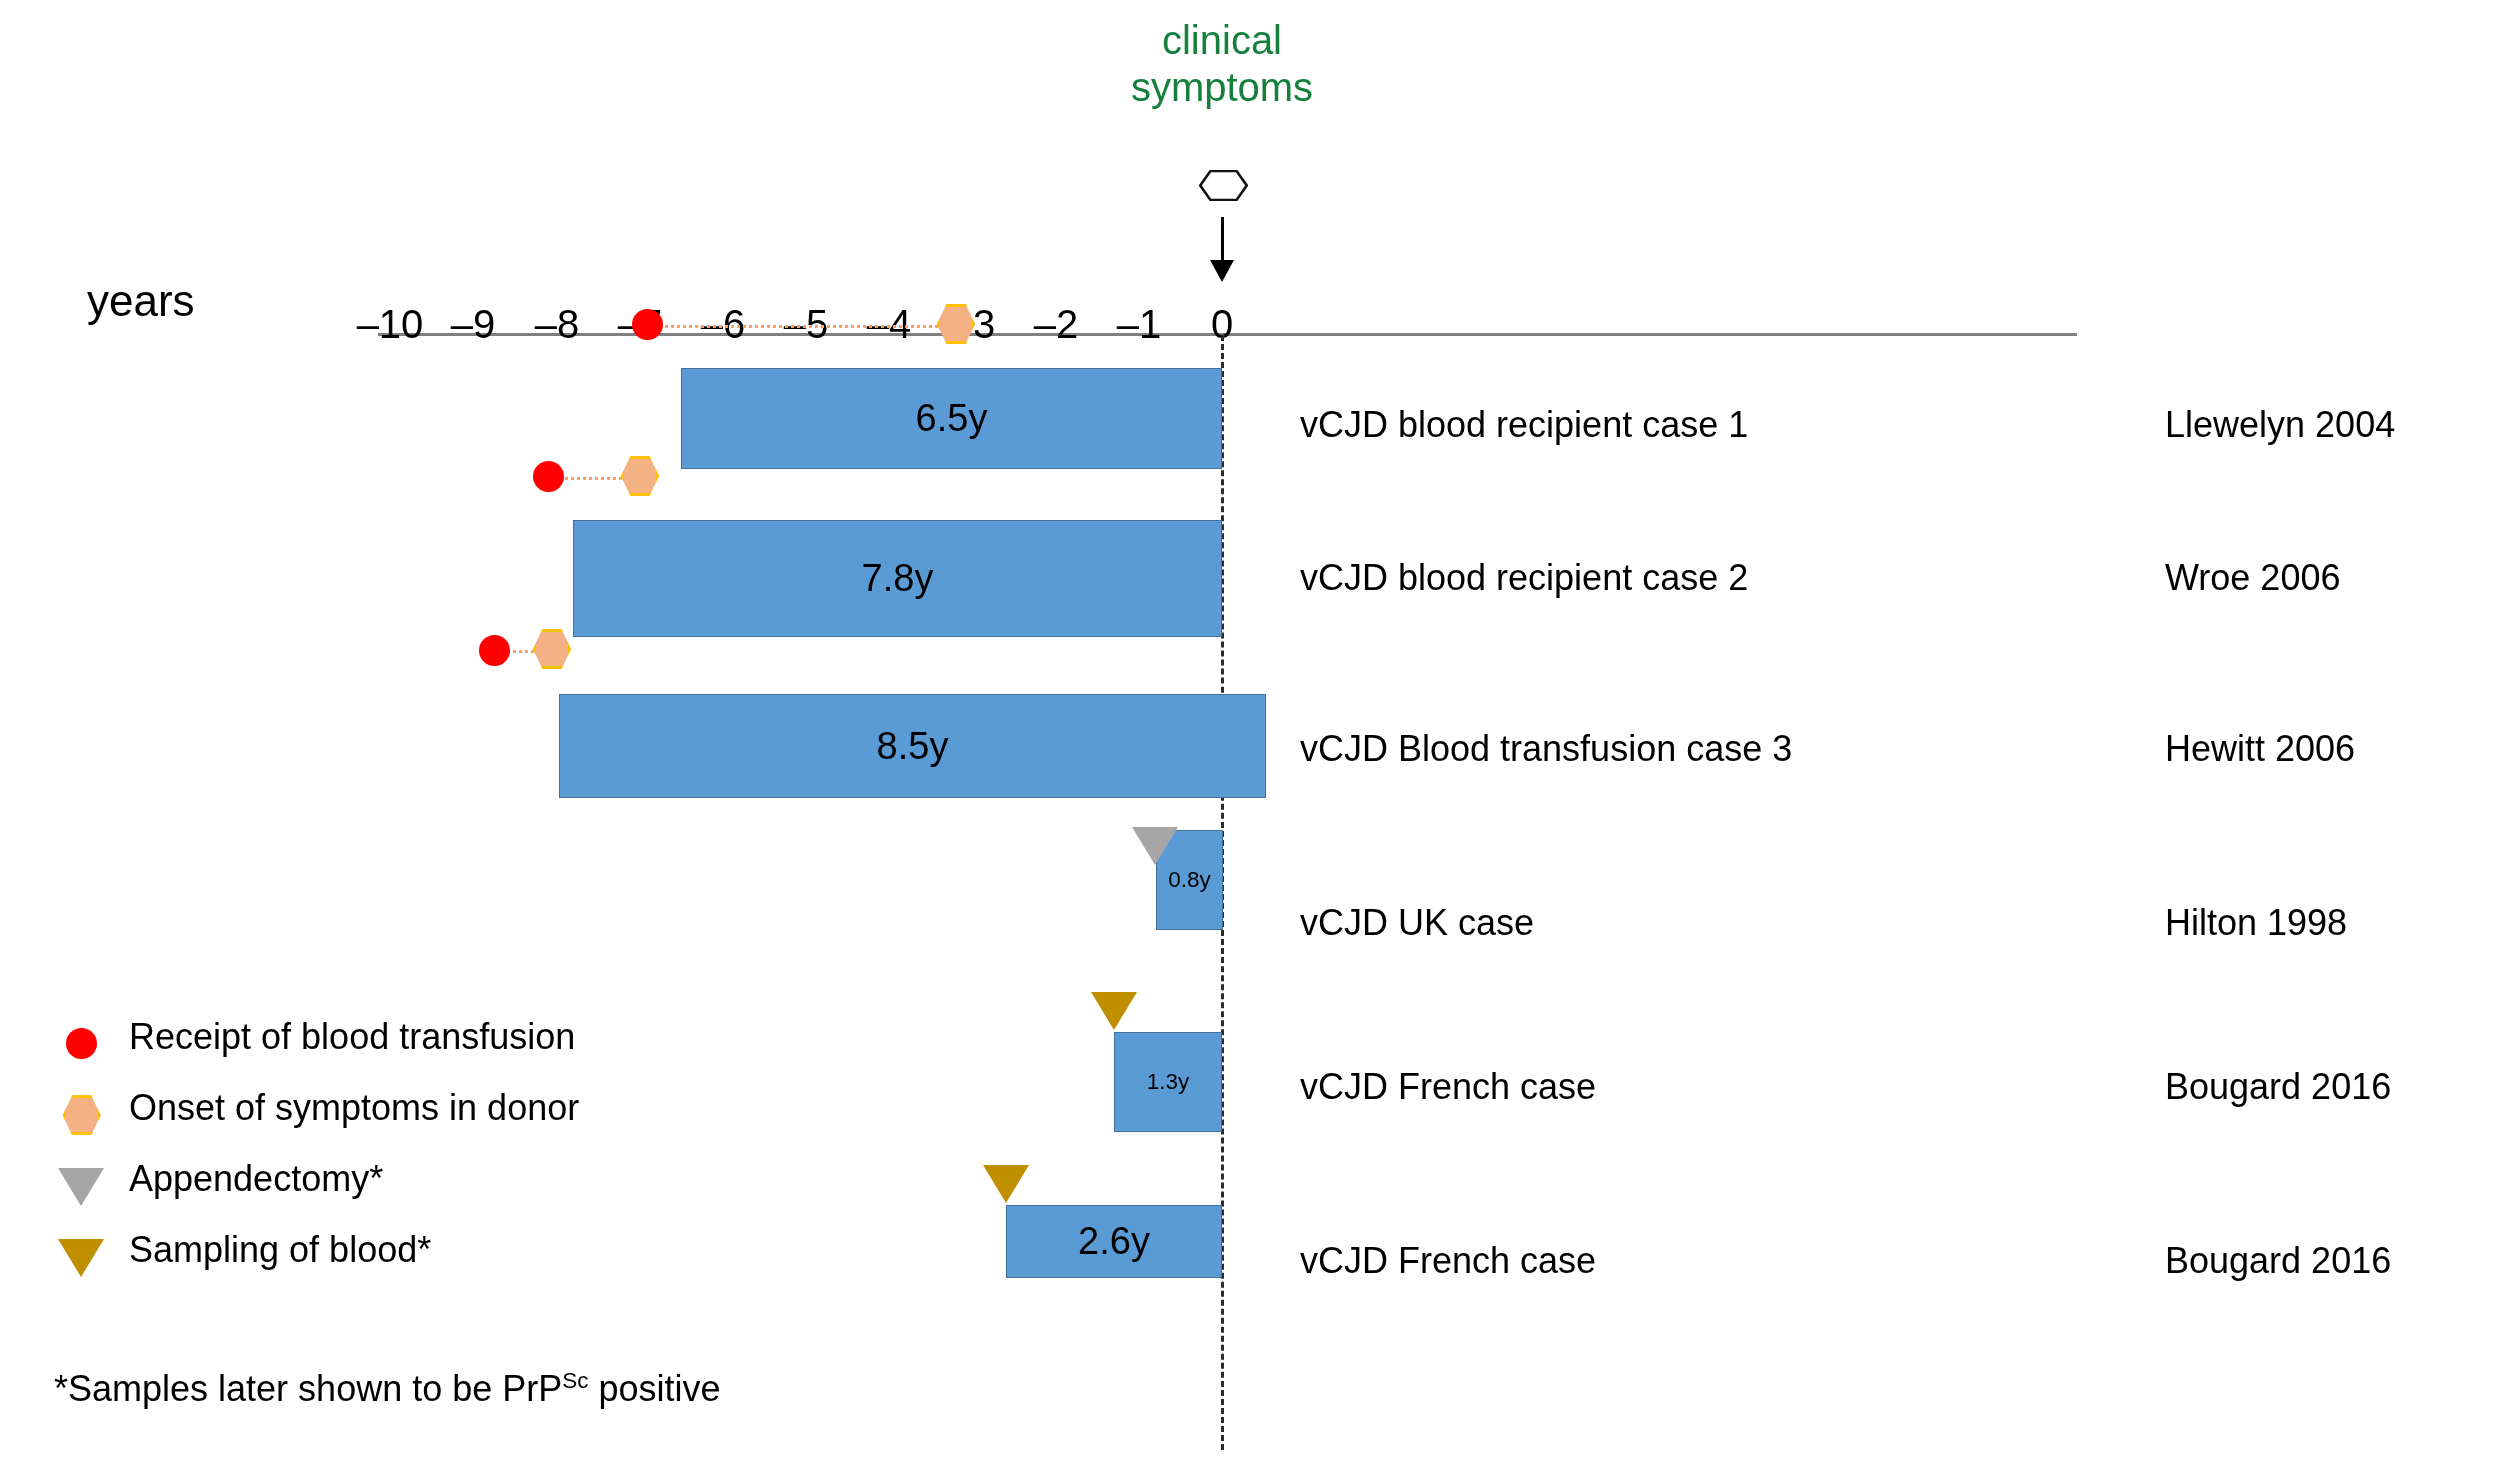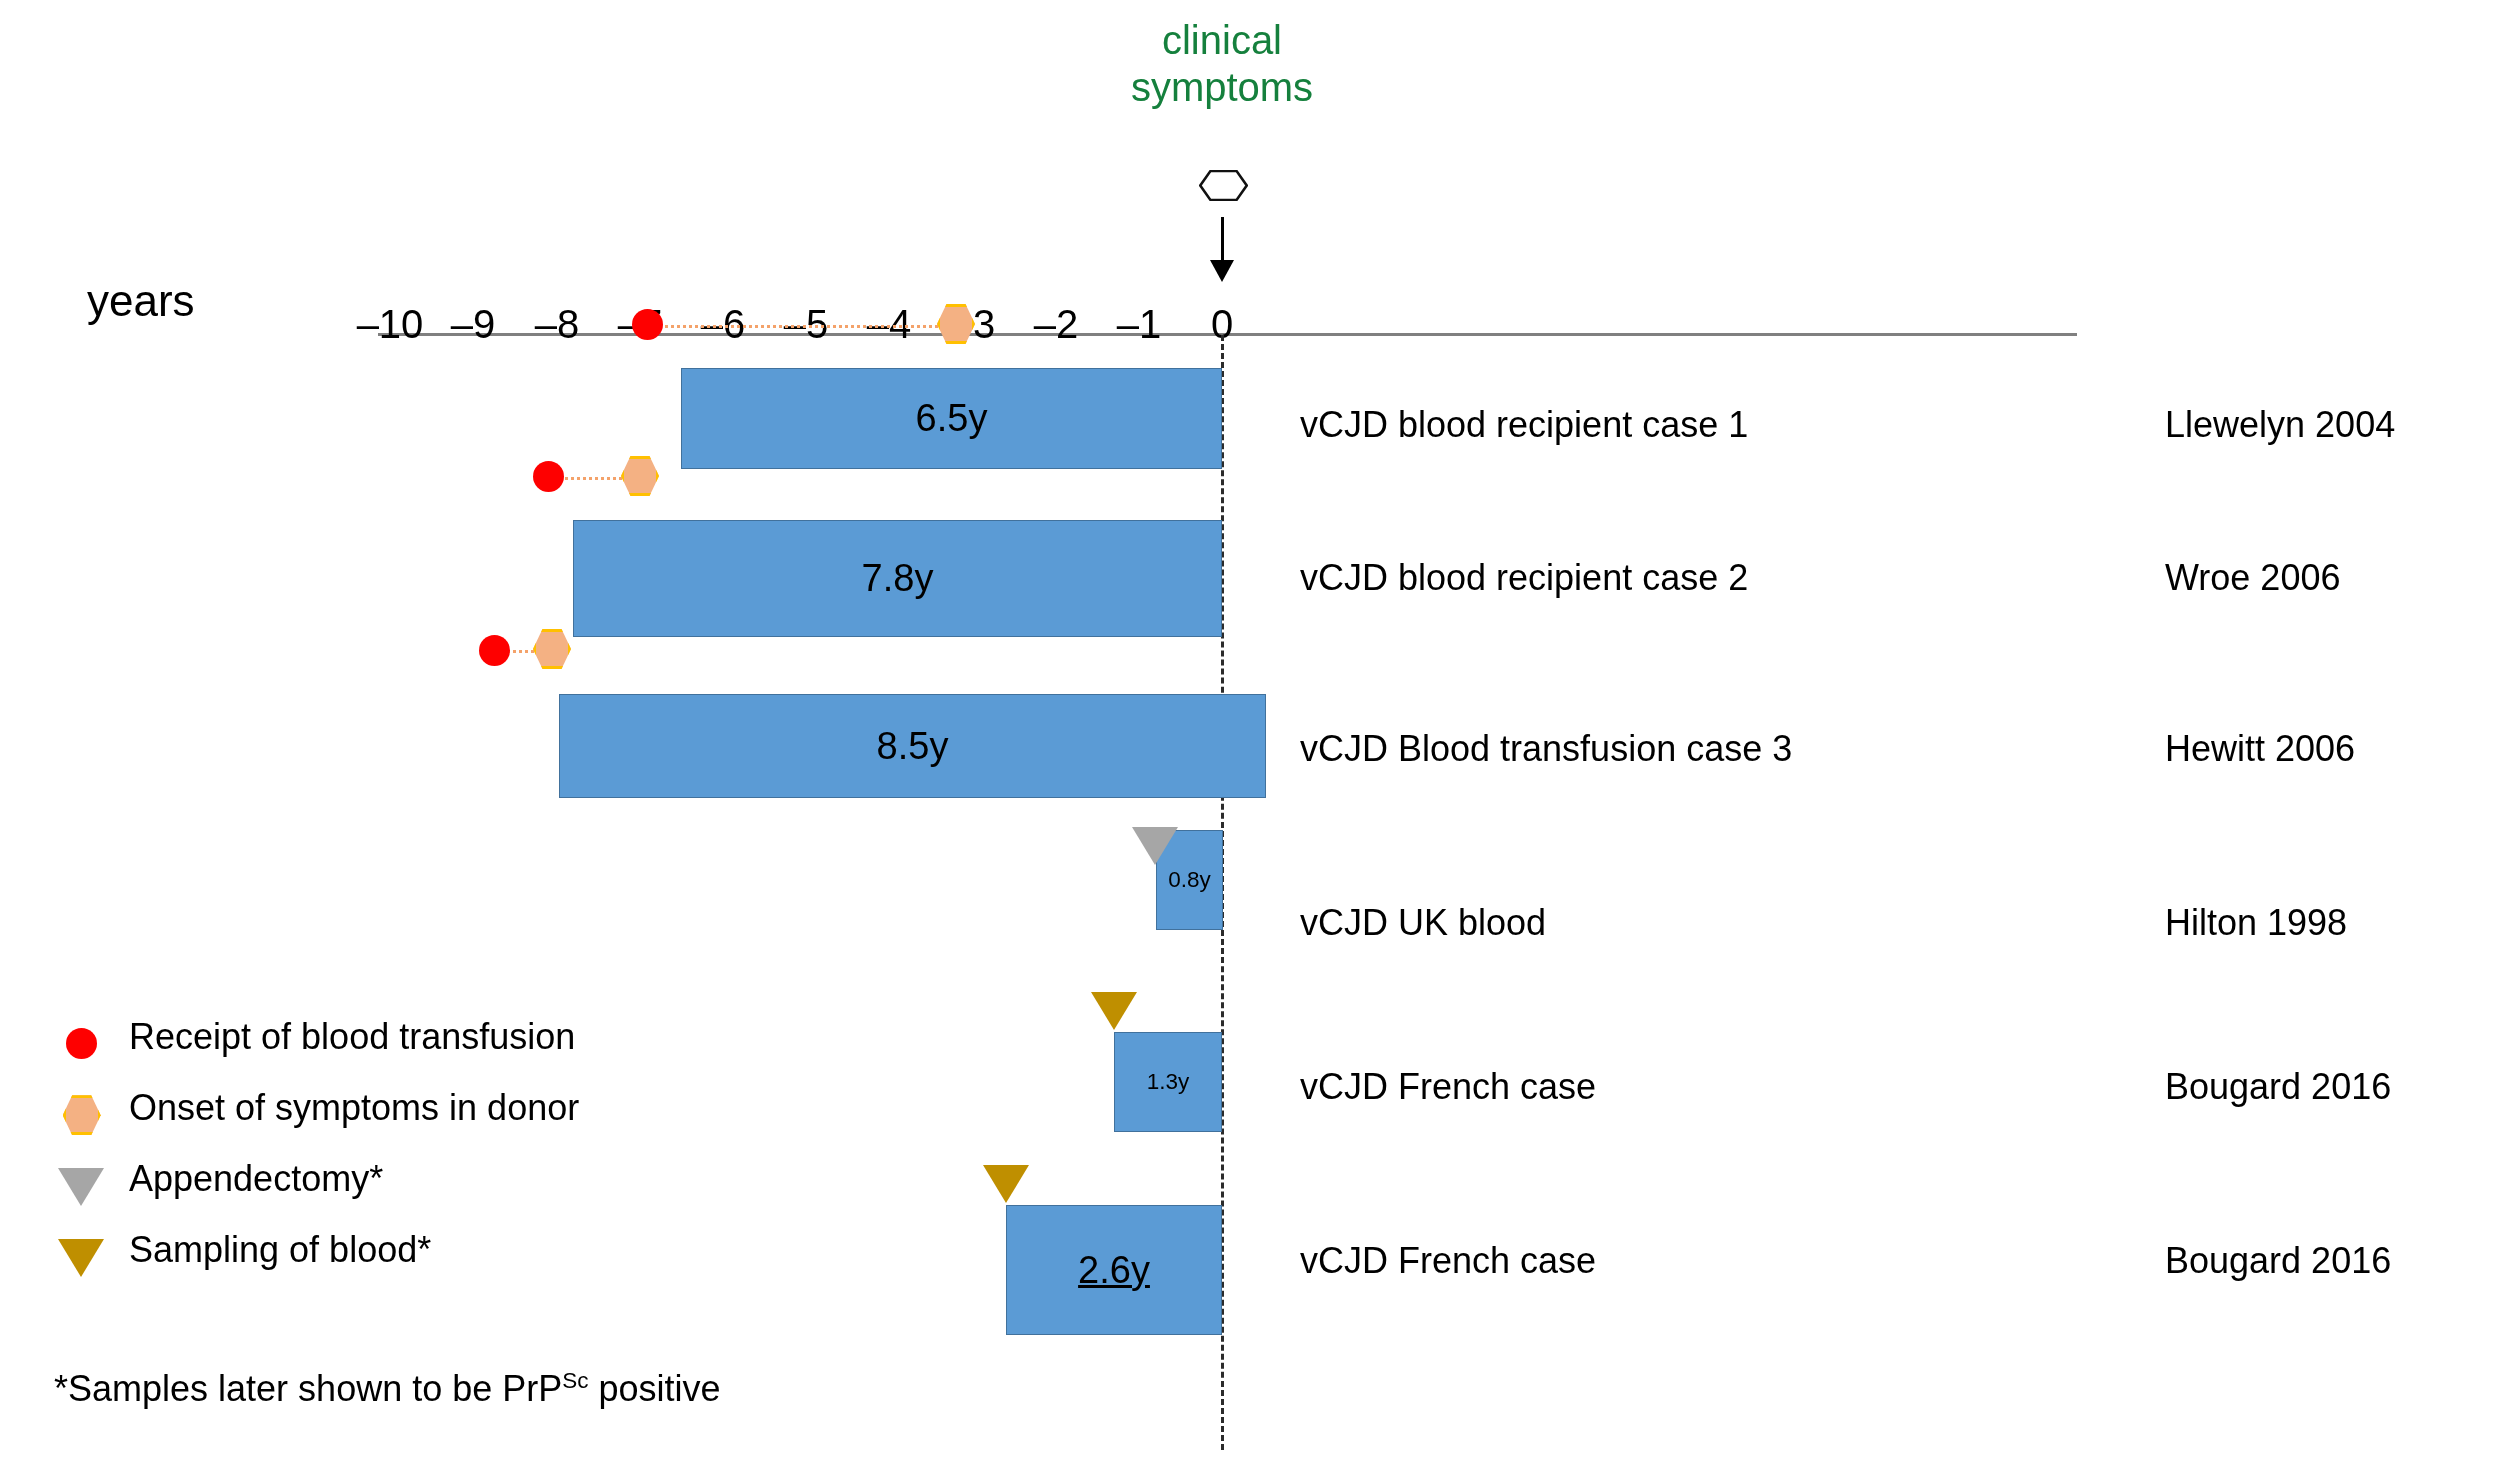--- a/index.html
+++ b/index.html
@@ -99,28 +99,28 @@
       <div class="case-label" style="left: 1300px; top: 557px;">vCJD blood recipient case 2</div>
       <div class="cite-label" style="left: 2165px; top: 557px;">Wroe 2006</div>
       <div class="bar" style="left: 515px; top: 694px; width: 707px; height: 104px; margin-left: 44px;">
         <span class="bar-label">8.5y</span>
       </div>
       <div class="case-label" style="left: 1300px; top: 728px;">vCJD Blood transfusion case 3</div>
       <div class="cite-label" style="left: 2165px; top: 728px;">Hewitt 2006</div>
       <div class="bar" style="left: 1156px; top: 830px; width: 67px; height: 100px;">
         <span class="bar-label small">0.8y</span>
       </div>
-      <div class="case-label" style="left: 1300px; top: 902px;">vCJD UK blood</div>
+      <div class="case-label" style="left: 1300px; top: 902px;">vCJD UK case</div>
       <div class="cite-label" style="left: 2165px; top: 902px;">Hilton 1998</div>
       <div class="bar" style="left: 1114px; top: 1032px; width: 108px; height: 100px;">
         <span class="bar-label small">1.3y</span>
       </div>
       <div class="case-label" style="left: 1300px; top: 1066px;">vCJD French case</div>
       <div class="cite-label" style="left: 2165px; top: 1066px;">Bougard 2016</div>
-      <div class="bar" style="left: 1006px; top: 1205px; width: 216px; height: 130px; text-decoration: underline;">
+      <div class="bar" style="left: 1006px; top: 1205px; width: 216px; height: 73px;">
         <span class="bar-label">2.6y</span>
       </div>
       <div class="case-label" style="left: 1300px; top: 1240px;">vCJD French case</div>
       <div class="cite-label" style="left: 2165px; top: 1240px;">Bougard 2016</div>
       <div class="conn" style="left: 648px; width: 308px; top: 325px;"></div>
       <div class="conn" style="left: 548px; width: 92px; top: 477px;"></div>
       <div class="conn" style="left: 494px; width: 58px; top: 650px;"></div>
       <div class="dot-red" style="left: 632px; top: 309px;"></div>
       <div class="hex-orange" style="left: 937px; top: 304px;"></div>
       <div class="dot-red" style="left: 533px; top: 461px;"></div>

